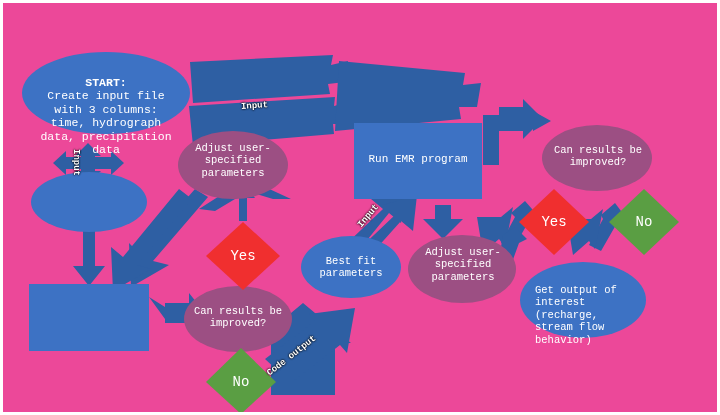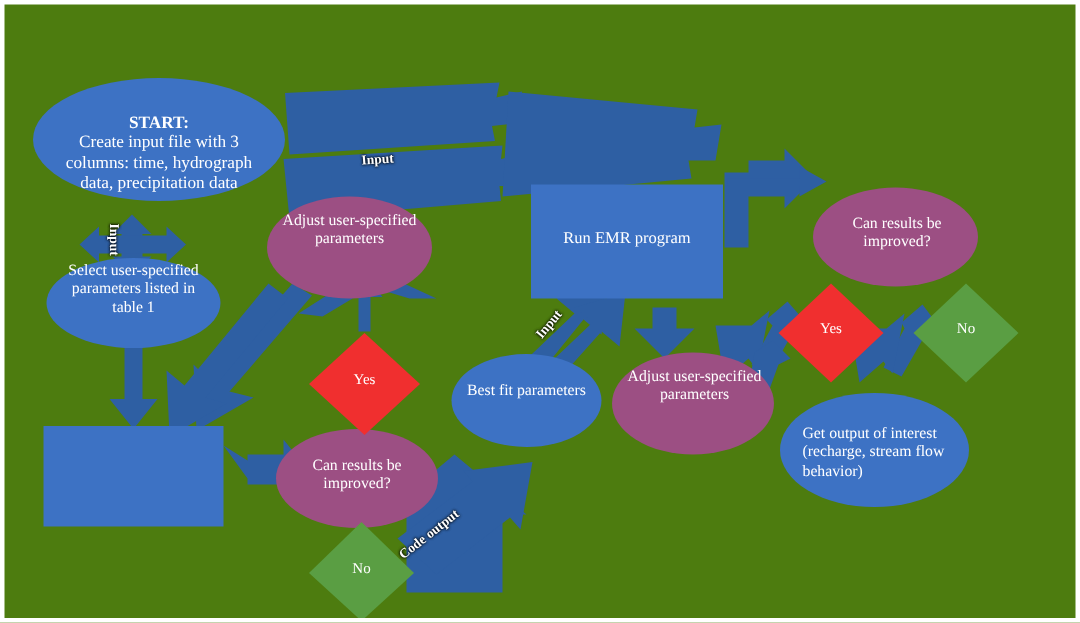--- a/index.html
+++ b/index.html
@@ -4,23 +4,23 @@
 <style>
   html, body {
     margin: 0;
     padding: 0;
     background: #ffffff;
   }
   #canvas {
     position: relative;
     width: 720px;
     height: 415px;
-    background: #4d7c0f;
+    background: #ec4899;
     overflow: hidden;
-    font-family: Liberation Serif, serif;
+    font-family: Liberation Mono, monospace;
     box-sizing: border-box;
     border: 3px solid #ffffff;
   }
   #canvas svg {
     position: absolute;
     left: 0;
     top: 0;
   }
   .node-label {
     position: absolute;
@@ -35,21 +35,21 @@
     color: #ffffff;
     font-size: 9px;
     font-weight: 600;
     text-shadow: 0 0 2px #000, 0 0 2px #000;
     pointer-events: none;
     white-space: nowrap;
   }
   .diamond-label {
     position: absolute;
     color: #ffffff;
-    font-size: 10px;
+    font-size: 14px;
     text-align: center;
     pointer-events: none;
   }
 </style>
 </head>
 <body>
 
 <div id="canvas">
 
   <svg width="714" height="409" viewBox="0 0 714 409">
@@ -149,21 +149,20 @@
     <polygon class="sh-green" points="238,345 273,379 238,411 203,379"></polygon>
     <polygon class="sh-red" points="551,186 586,219 551,252 516,219"></polygon>
     <polygon class="sh-green" points="641,186 676,219 641,252 606,219"></polygon>
   </svg>
 
   <div class="node-label" style="left:32px; top:59px; width:142px; font-size:11.5px;">
     <span style="font-weight:bold;">START:</span>
     <span> Create input file with 3 columns: time, hydrograph data, precipitation data</span>
   </div>
 
-  <div class="node-label" style="left:36px; top:172px; width:100px; font-size:10.5px;">Select user-specified parameters listed in table 1</div>
 
 
   <div class="node-label" style="left:182px; top:139px; width:96px; font-size:10.5px;">Adjust user-specified parameters</div>
 
   <div class="node-label" style="left:186px; top:302px; width:98px; font-size:10.5px;">Can results be improved?</div>
 
   <div class="node-label" style="left:306px; top:252px; width:84px; font-size:10.5px;">Best fit parameters</div>
 
   <div class="node-label" style="left:363px; top:150px; width:104px; font-size:11px;">Run EMR program</div>
 

